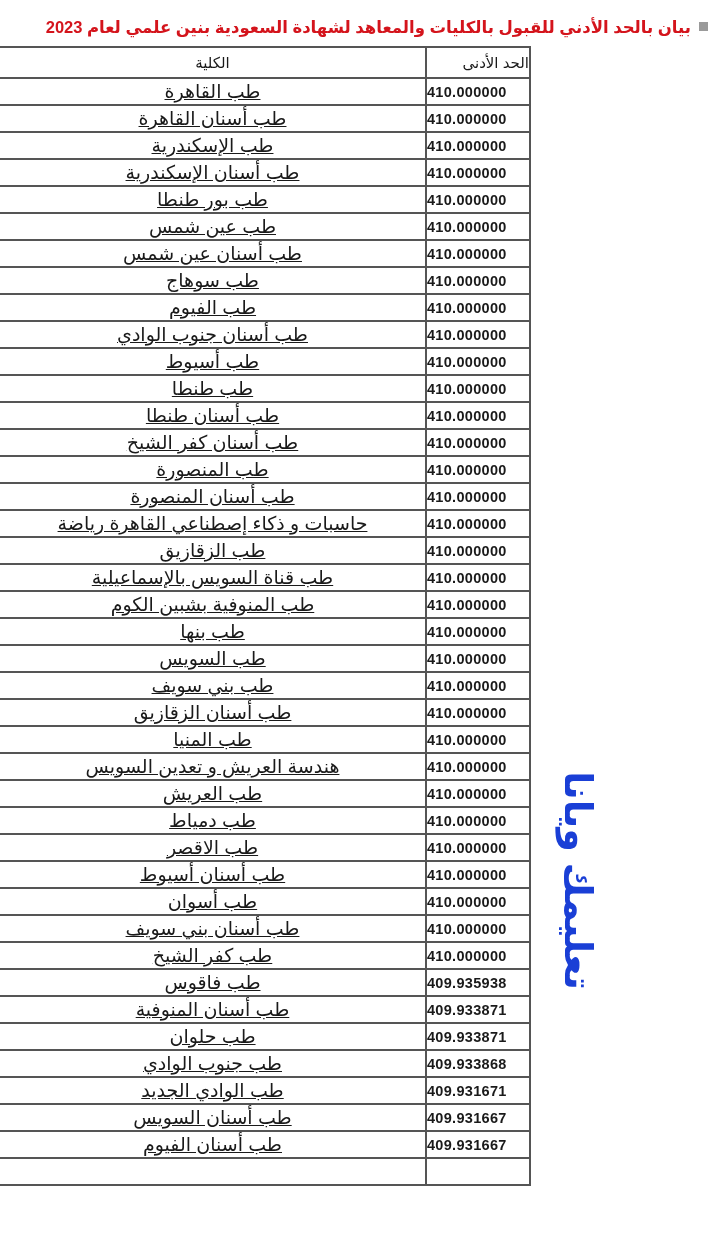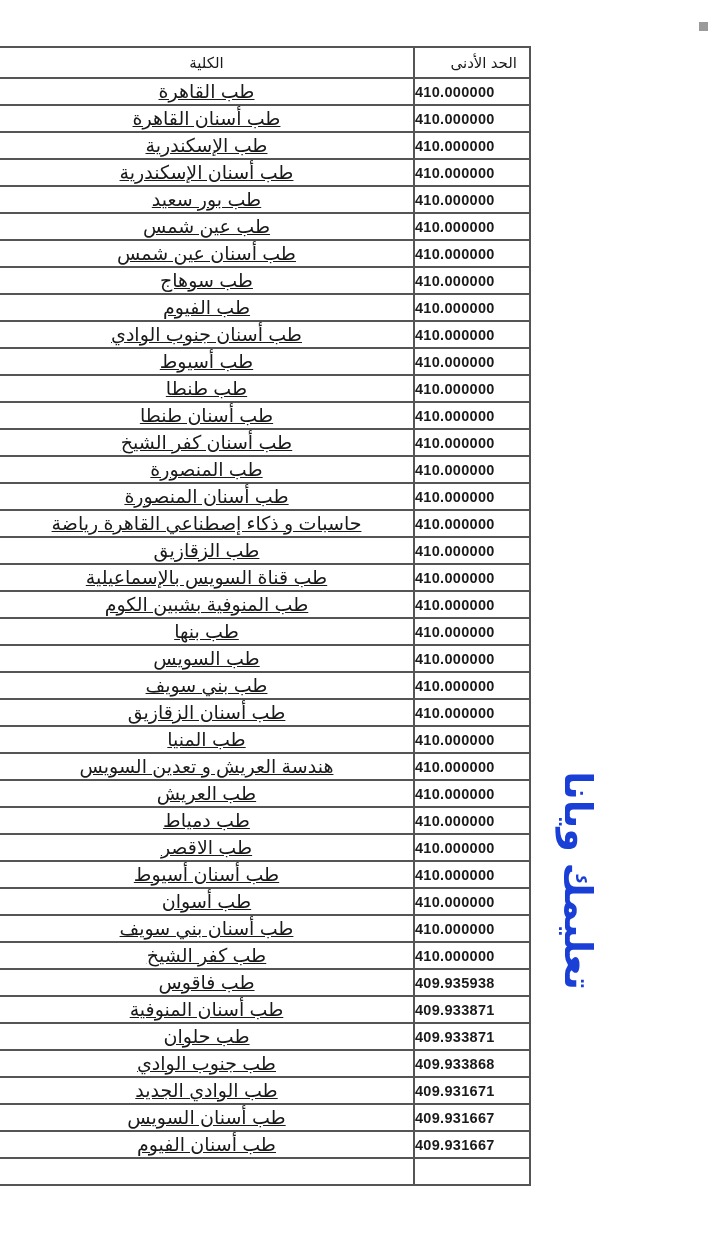--- a/index.html
+++ b/index.html
@@ -64,21 +64,21 @@
       height: 29px;
     }
     .col-min {
       width: 102px;
     }
     .col-name {
       width: auto;
     }
     th.col-min, td.col-min {
       text-align: right;
-      padding-right: 12px;
+      padding-right: 0;
     }
     th.col-name, td.col-name {
       text-align: center;
       border-radius: 15px;
     }
     td.col-min {
       font-weight: bold;
       direction: ltr;
       text-align: left;
       padding-right: 0;
@@ -107,20 +107,21 @@
       direction: rtl;
       white-space: nowrap;
       line-height: 60px;
     }
   </style>
 </head>
 <body>
 
 <div class="title-row">
   <span class="bullet"></span>
+  <span class="title-text">بيان بالحد الأدني للقبول بالكليات والمعاهد لشهادة السعودية بنين علمي لعام 2023</span>
 </div>
 
 <div class="table-wrap">
   <table>
     <thead>
       <tr>
         <th class="col-min">الحد الأدنى</th>
         <th class="col-name">الكلية</th>
       </tr>
     </thead>
@@ -136,21 +137,21 @@
         <tr>
           <td class="col-min">410.000000</td>
           <td class="col-name">طب الإسكندرية</td>
         </tr>
         <tr>
           <td class="col-min">410.000000</td>
           <td class="col-name">طب أسنان الإسكندرية</td>
         </tr>
         <tr>
           <td class="col-min">410.000000</td>
-          <td class="col-name">طب بور سعيد</td>
+          <td class="col-name">طب بور طنطا</td>
         </tr>
         <tr>
           <td class="col-min">410.000000</td>
           <td class="col-name">طب عين شمس</td>
         </tr>
         <tr>
           <td class="col-min">410.000000</td>
           <td class="col-name">طب أسنان عين شمس</td>
         </tr>
         <tr>

